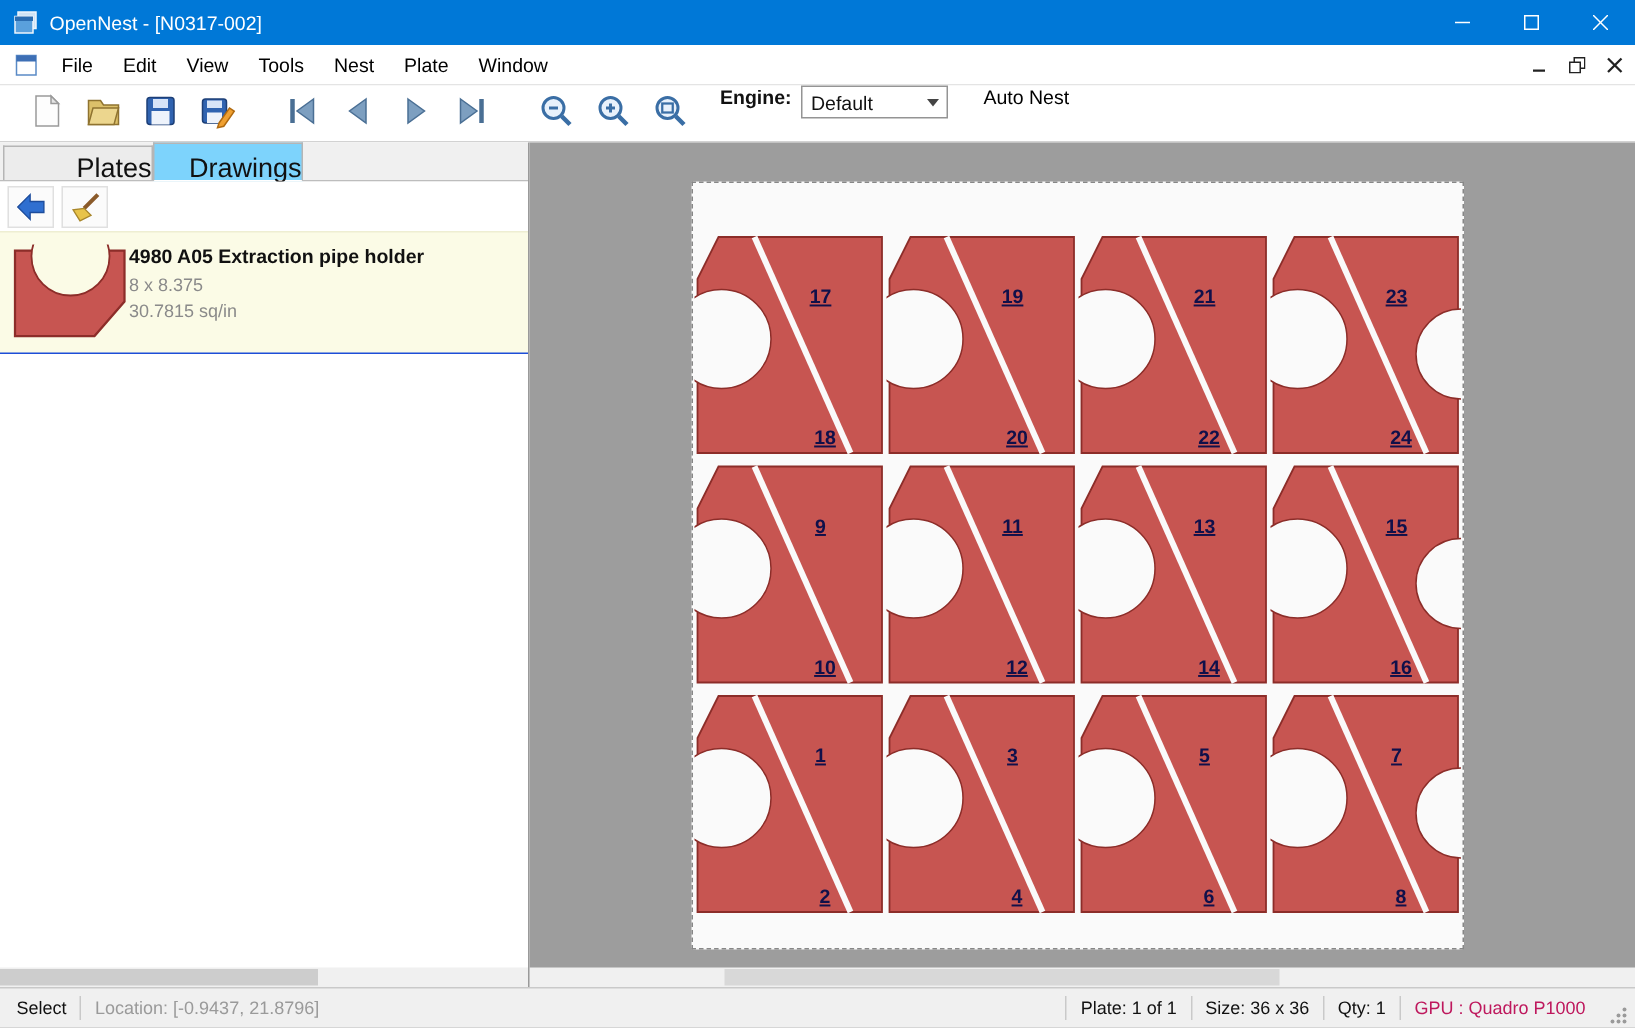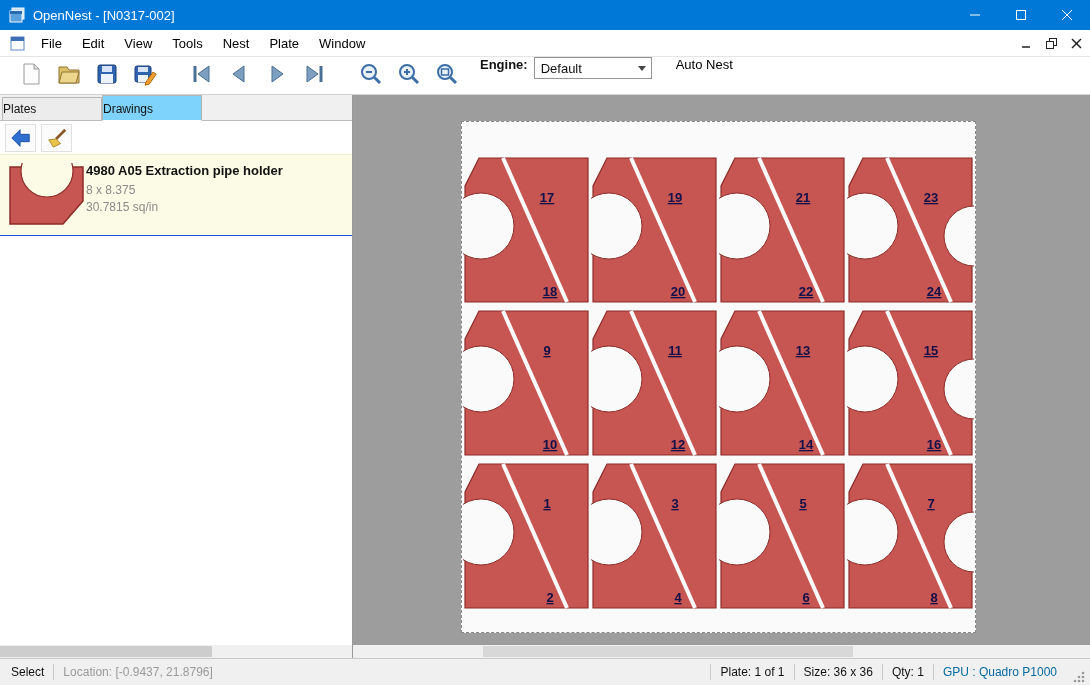--- a/index.html
+++ b/index.html
@@ -17,31 +17,31 @@
   .menubar{height:27px;display:flex;align-items:center;background:#fff;border-bottom:1px solid #e4e4e4;padding-left:6px}
   .menu-icon{display:flex;margin:0 6px 0 4px}
   .menu-item{padding:4px 10px;font-size:13px;background:none;border:none;cursor:pointer}
   .mdi-btn{width:22px;height:20px;display:flex;align-items:center;justify-content:center;border:none;background:transparent;margin-right:3px;cursor:pointer}
 
   
   .toolbar{height:38px;display:flex;align-items:flex-start;background:#fff;border-bottom:1px solid #d2d2d2;padding-left:12px}
   .tbtn{width:38px;height:34px;display:flex;align-items:center;justify-content:center;border:none;background:transparent;cursor:pointer}
   .tb-gap{width:18px}
   .engine-label{font-weight:700;margin:0 6px 0 14px}
-  .engine-combo{width:118px;height:22px;border:1px solid #949494;display:flex;align-items:center;background:#fff;cursor:pointer}
+  .engine-combo{width:98px;height:22px;border:1px solid #949494;display:flex;align-items:center;background:#fff;cursor:pointer}
   .engine-value{flex:1;padding-left:6px}
   .combo-arrow{width:18px;display:flex;align-items:center;justify-content:center}
   .combo-arrow::after{content:"";border-left:4px solid transparent;border-right:4px solid transparent;border-top:5px solid #444}
   .auto-nest{margin-left:24px;background:none;border:none;font-size:13px;cursor:pointer}
 
   
   .body{display:flex;height:563px}
   .left-panel{width:353px;display:flex;flex-direction:column;background:#fff;border-right:1px solid #9a9a9a}
   .tabs{height:26px;display:flex;align-items:flex-end;background:#f0f0f0;padding-left:2px;border-bottom:1px solid #bdbdbd}
-  .tab{min-width:100px;text-align:left;padding-top:4px;height:23px;font-size:12px;background:#ececec;border:1px solid #b5b5b5;border-bottom:none;cursor:pointer}
+  .tab{min-width:100px;text-align:right;padding-top:4px;height:23px;font-size:18px;background:#ececec;border:1px solid #b5b5b5;border-bottom:none;cursor:pointer}
   .tab.active{background:#7dd3fc;height:26px;padding-top:6px;margin-bottom:-1px;border-bottom:1px solid #fff}
   .panel-toolbar{height:33px;display:flex;align-items:center;gap:5px;padding:2px 5px;background:#fff}
   .ptbtn{width:31px;height:28px;display:flex;align-items:center;justify-content:center;background:#fbfbfb;border:1px solid #e0e0e0;cursor:pointer}
   .drawing-item{display:flex;gap:0;padding:8px 8px;background:#fbfbe6;border-top:1px solid #eeeed2;border-bottom:1px solid #1d4ed8;align-items:flex-start;cursor:pointer}
   .d-title{font-weight:700;font-size:13px;margin-bottom:4px}
   .d-sub{font-size:12px;color:#8a8a8a;line-height:17px}
   .panel-fill{flex:1;background:#fff}
   .hscroll{height:13px;background:#f0f0f0;position:relative}
   .hthumb{position:absolute;left:0;top:1px;height:11px;width:212px;background:#cdcdcd}
 
@@ -52,21 +52,21 @@
   svg.tile{width:127px;height:148px;display:block}
   .tnum{font-family:"Liberation Sans",sans-serif;font-size:13px;font-weight:700;fill:#10104a;text-decoration:underline}
   .canvas-hscroll{position:absolute;left:0;right:0;bottom:0;height:13px;background:#f0f0f0}
   .canvas-hthumb{position:absolute;left:130px;top:1px;height:11px;width:370px;background:#d8d8d8}
 
   
   .statusbar{height:27px;background:#f0f0f0;border-top:1px solid #c9c9c9;display:flex;align-items:center;font-size:12px;padding:0 2px}
   .sb-cell{padding:0 9px;white-space:nowrap}
   .sb-sep{width:1px;height:16px;background:#c9c9c9}
   .sb-gray{color:#9a9a9a}
-  .sb-green{color:#0369a1}
+  .sb-green{color:#be185d}
   .grip{margin:0 3px 2px 6px;align-self:flex-end}
 </style>
 </head>
 <body>
 
 <div class="titlebar">
   <span class="app-icon">
     <svg width="16" height="16" viewBox="0 0 16 16">
       <rect x="3" y="1" width="12" height="11" fill="#cfe3f5" stroke="#eef5fc"></rect>
       <rect x="1" y="4" width="12" height="11" fill="#5aa0dc" stroke="#eef5fc"></rect>

